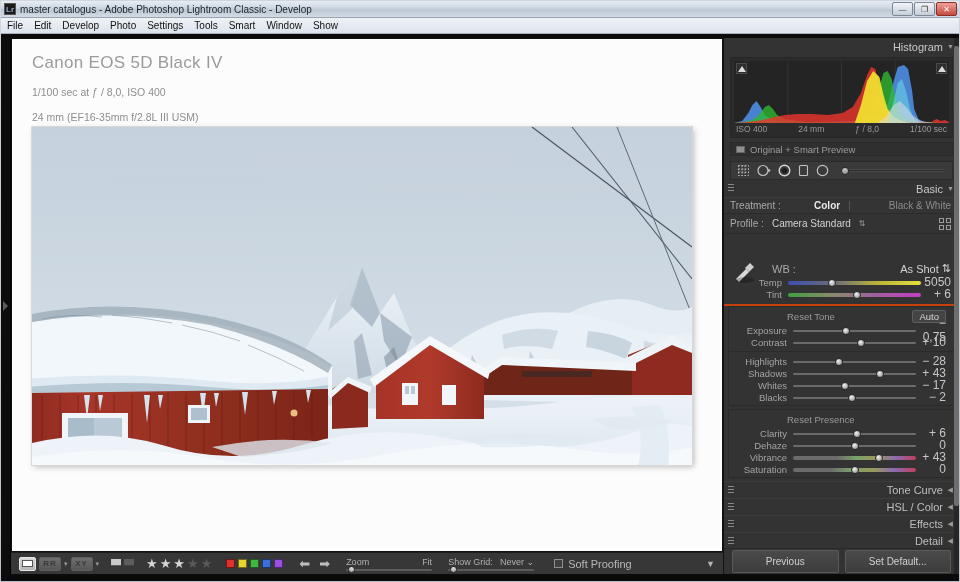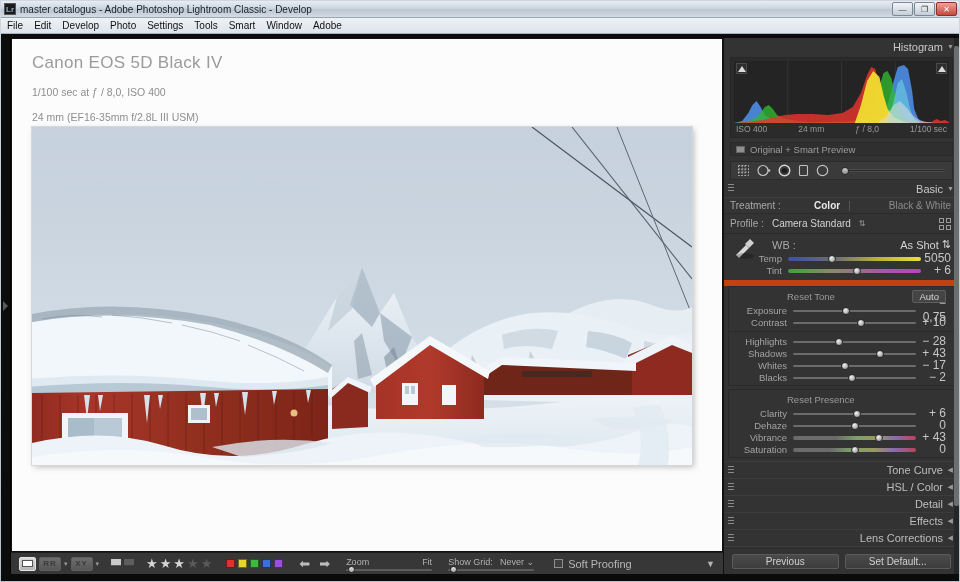--- a/index.html
+++ b/index.html
@@ -165,21 +165,21 @@
   .treatment .opts .off { color:#8b8b8b;margin-left:30px; }
   .treatment .opts .div { color:#5d5d5d; }
 
   .profilerow { justify-content:flex-start; gap:8px; height:20px;
      border-bottom:1px solid #2b2b2b; }
   .profilerow .val { color:#d2d2d2; }
   .profilerow .updown { font-size:8px; color:#9c9c9c; }
   .gridbtn { margin-left:auto; display:grid; grid-template-columns:5px 5px; gap:2px; }
   .gridbtn i { width:5px;height:5px;border:1px solid #9a9a9a; display:block; }
 
-  .wbblock { position:relative; padding:3px 0 4px; border-bottom:6px solid #c2410c; }
+  .wbblock { position:relative; padding:3px 0 4px; border-bottom:2px solid #c2410c;margin-top:24px; }
   .eyedrop { position:absolute; left:8px; top:3px; color:#cfcfcf; }
   .wbrow { display:flex; align-items:center; height:15px; padding-left:48px; padding-right:8px; }
   .wbrow .lab { color:#a8a8a8; }
   .wbrow .right { margin-left:auto; color:#d2d2d2; display:flex; align-items:center; gap:3px;}
 
   .sl { display:flex; align-items:center; height:12px; padding:0 8px 0 6px; }
   .sl .name { width:58px; text-align:right; color:#a3a3a3; font-size:9.5px; padding-right:6px;}
   .sl .bar { flex:1; position:relative; height:9px; }
   .sl .bar .line { position:absolute; top:4px; left:0; right:0; height:2px;
      background:#6b6b6b; border-radius:1px; }
@@ -208,21 +208,21 @@
 
   .rp-scrollbar { position:absolute; right:0; top:0; width:5px; height:100%; background:#262626; }
   .rp-scrollbar .thumb { position:absolute; top:8px; width:5px; height:460px;
      background:#6e6e6e; border-radius:2px; }
 
   .rp-footer {
     height:26px; display:flex; align-items:center; gap:6px; padding:0 8px;
     background:#333; border-top:1px solid #2a2a2a;
   }
   .bigbtn {
-    flex:1; height:15px; border:1px solid #5a5a5a; border-radius:2px;
+    flex:1; height:23px; border:1px solid #5a5a5a; border-radius:2px;
     background: linear-gradient(#4a4a4a,#3d3d3d); color:#d0d0d0; font-size:10px;
     display:flex; align-items:center; justify-content:center;
   }
 </style>
 </head>
 <body>
 
 <div class="win">
 
   <div class="titlebar">
@@ -237,21 +237,21 @@
 
   <div class="menubar">
     <div class="menuitem">File</div>
     <div class="menuitem">Edit</div>
     <div class="menuitem">Develop</div>
     <div class="menuitem">Photo</div>
     <div class="menuitem">Settings</div>
     <div class="menuitem">Tools</div>
     <div class="menuitem">Smart</div>
     <div class="menuitem">Window</div>
-    <div class="menuitem">Adobe</div>
+    <div class="menuitem">Show</div>
   </div>
 
   <div class="app">
     <div class="topband"></div>
     <div class="content">
 
       <div class="leftpanel">
         <div class="arrow"></div>
       </div>
 
@@ -730,26 +730,26 @@
             <span>Tone Curve</span>
             <span class="tri">◀</span>
           </div>
           <div class="collapsed">
             <span class="sq"></span>
             <span>HSL / Color</span>
             <span class="tri">◀</span>
           </div>
           <div class="collapsed">
             <span class="sq"></span>
-            <span>Detail</span>
+            <span>Effects</span>
             <span class="tri">◀</span>
           </div>
           <div class="collapsed">
             <span class="sq"></span>
-            <span>Effects</span>
+            <span>Detail</span>
             <span class="tri">◀</span>
           </div>
           <div class="collapsed">
             <span class="sq"></span>
             <span>Lens Corrections</span>
             <span class="tri">◀</span>
           </div>
           <div class="collapsed">
             <span class="sq"></span>
             <span>Calibration</span>

